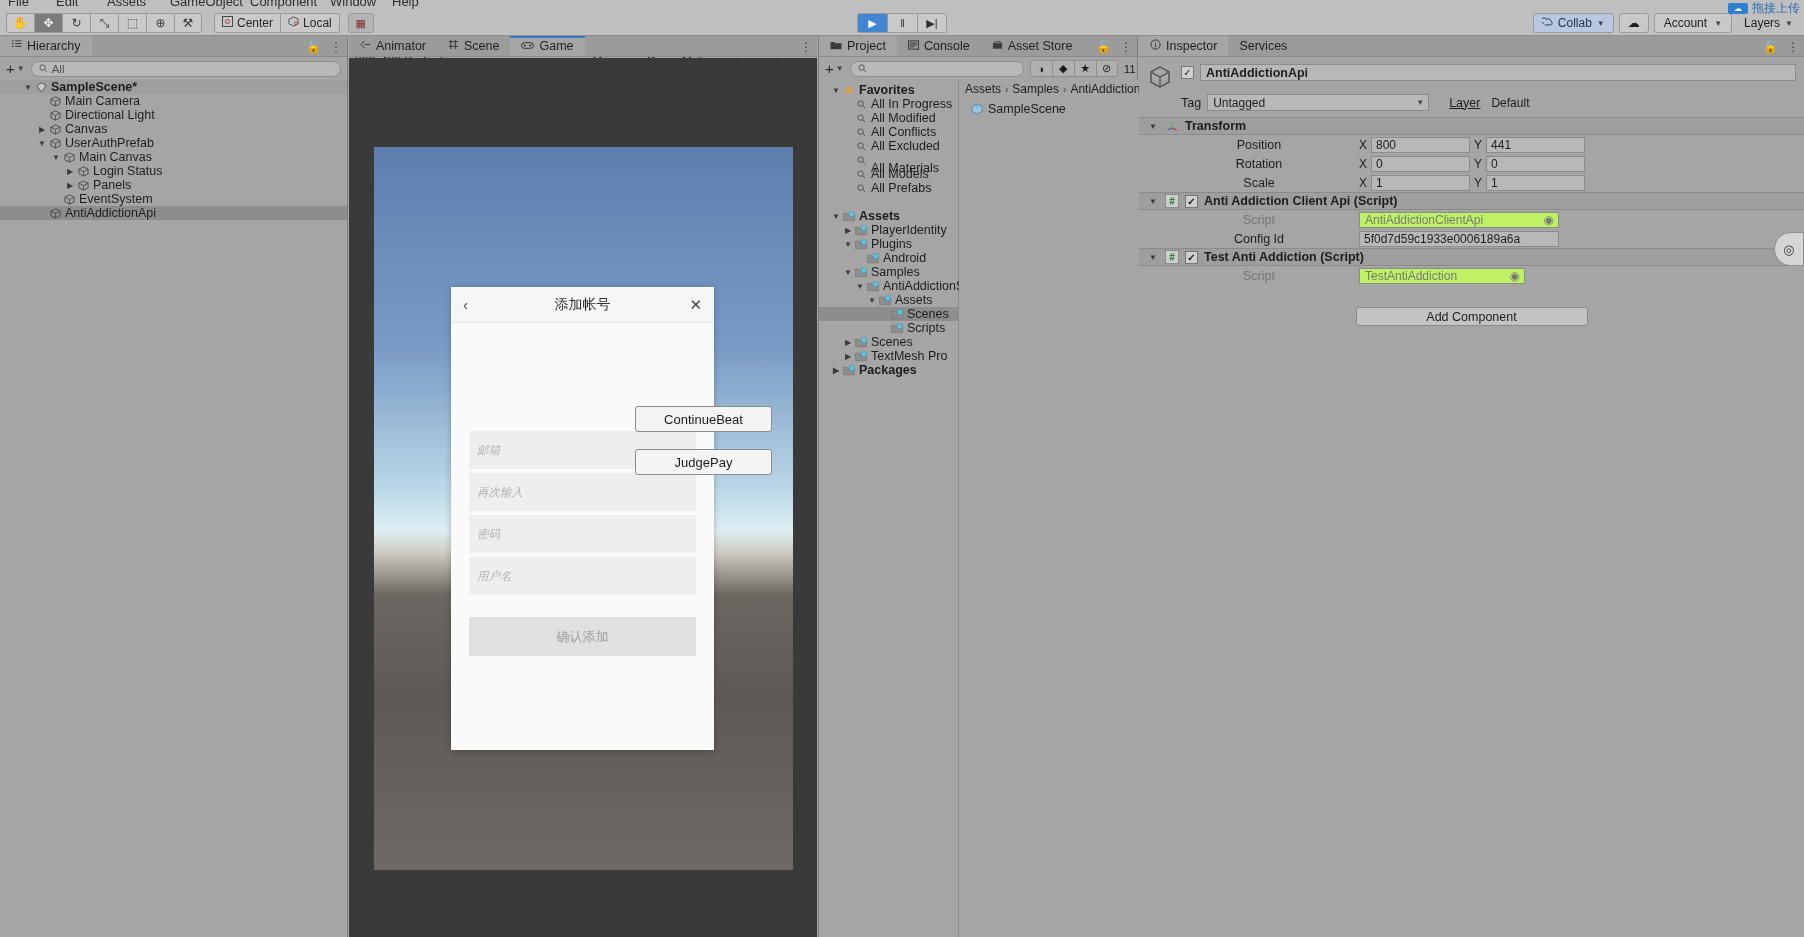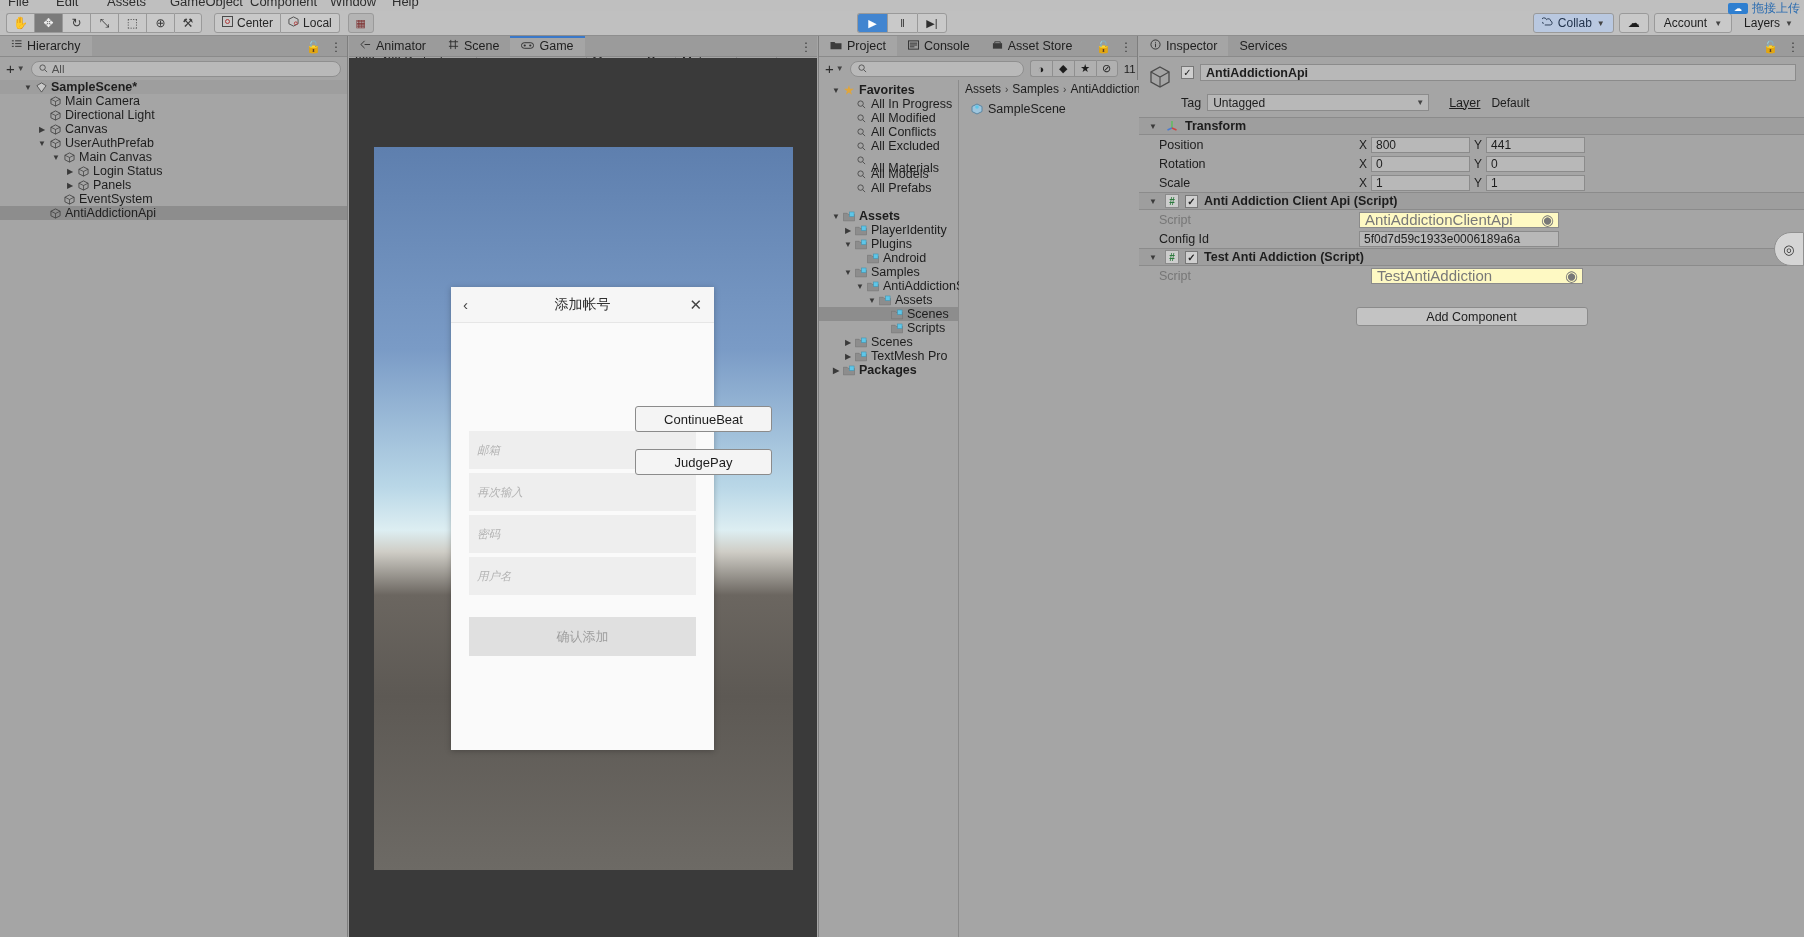--- a/index.html
+++ b/index.html
@@ -207,33 +207,33 @@
     display: flex; align-items: center; justify-content: space-between;
     padding: 0 4px 0 5px; font-size: 12px;
   }
   .comphead {
     height: 18px; background: #9e9e9e; border-top: 1px solid #8b8b8b;
     border-bottom: 1px solid #8b8b8b; display: flex; align-items: center; gap: 6px;
     padding-left: 8px; font-weight: bold; font-size: 12.5px;
   }
   .scriptic { width: 14px; height: 14px; background: #cdcdcd; border: 1px solid #8b8b8b;
               display:flex; align-items:center; justify-content:center; font-size:10px; color:#2c7a3d; font-weight:bold; }
-  .proprow { height: 19px; display: flex; align-items: center; font-size: 12.5px; padding-left: 20px; }
+  .proprow { height: 19px; display: flex; align-items: center; font-size: 12.5px; padding-left: 20px; text-align: center; }
   .proplabel { width: 200px; }
   .proplabel.dim { color: #777; }
   .axisgrp { display: flex; align-items: center; gap: 4px; margin-right: 4px; }
   .axislbl { font-size: 12px; }
   .numfield {
     width: 99px; height: 16px; background: #b8b8b8; border: 1px solid #8b8b8b;
     display: flex; align-items: center; padding-left: 4px; font-size: 12px;
   }
   .objfield {
-    height: 16px; background: #fef9c3; border: 1px solid #8b8b8b;
+    height: 16px; background: #bef264; border: 1px solid #8b8b8b;
     display: flex; align-items: center; justify-content: space-between;
-    padding: 0 4px 0 5px; font-size: 15px; color: #787878;
+    padding: 0 4px 0 5px; font-size: 12px; color: #787878;
   }
   .addcomp {
     width: 232px; height: 19px; margin: 22px auto 0 auto; background: #c3c3c3;
     border: 1px solid #8b8b8b; border-radius: 3px;
     display: flex; align-items: center; justify-content: center; font-size: 12.5px;
   }
   .unity-badge {
     position: absolute; right: 0; top: 196px; width: 30px; height: 34px;
     background: #d5d5d5; border: 1px solid #909090; border-radius: 17px 0 0 17px;
     display: flex; align-items: center; justify-content: center; font-size: 13px; color: #333;
@@ -996,21 +996,21 @@
           </span>
         </div>
         <div class="comphead">
           <span class="twisty">▼</span>
           <span class="scriptic">#</span>
           <span class="chk">✓</span>
           <span>Test Anti Addiction (Script)</span>
         </div>
         <div class="proprow">
           <span class="proplabel dim">Script</span>
-          <span class="objfield" style="width: 212px; margin-left: 12px;">
+          <span class="objfield" style="width: 166px;">
             <span>TestAntiAddiction</span>
             <span>◉</span>
           </span>
         </div>
       </div>
 
     <div class="addcomp">
       <span>Add Component</span>
     </div>
 

